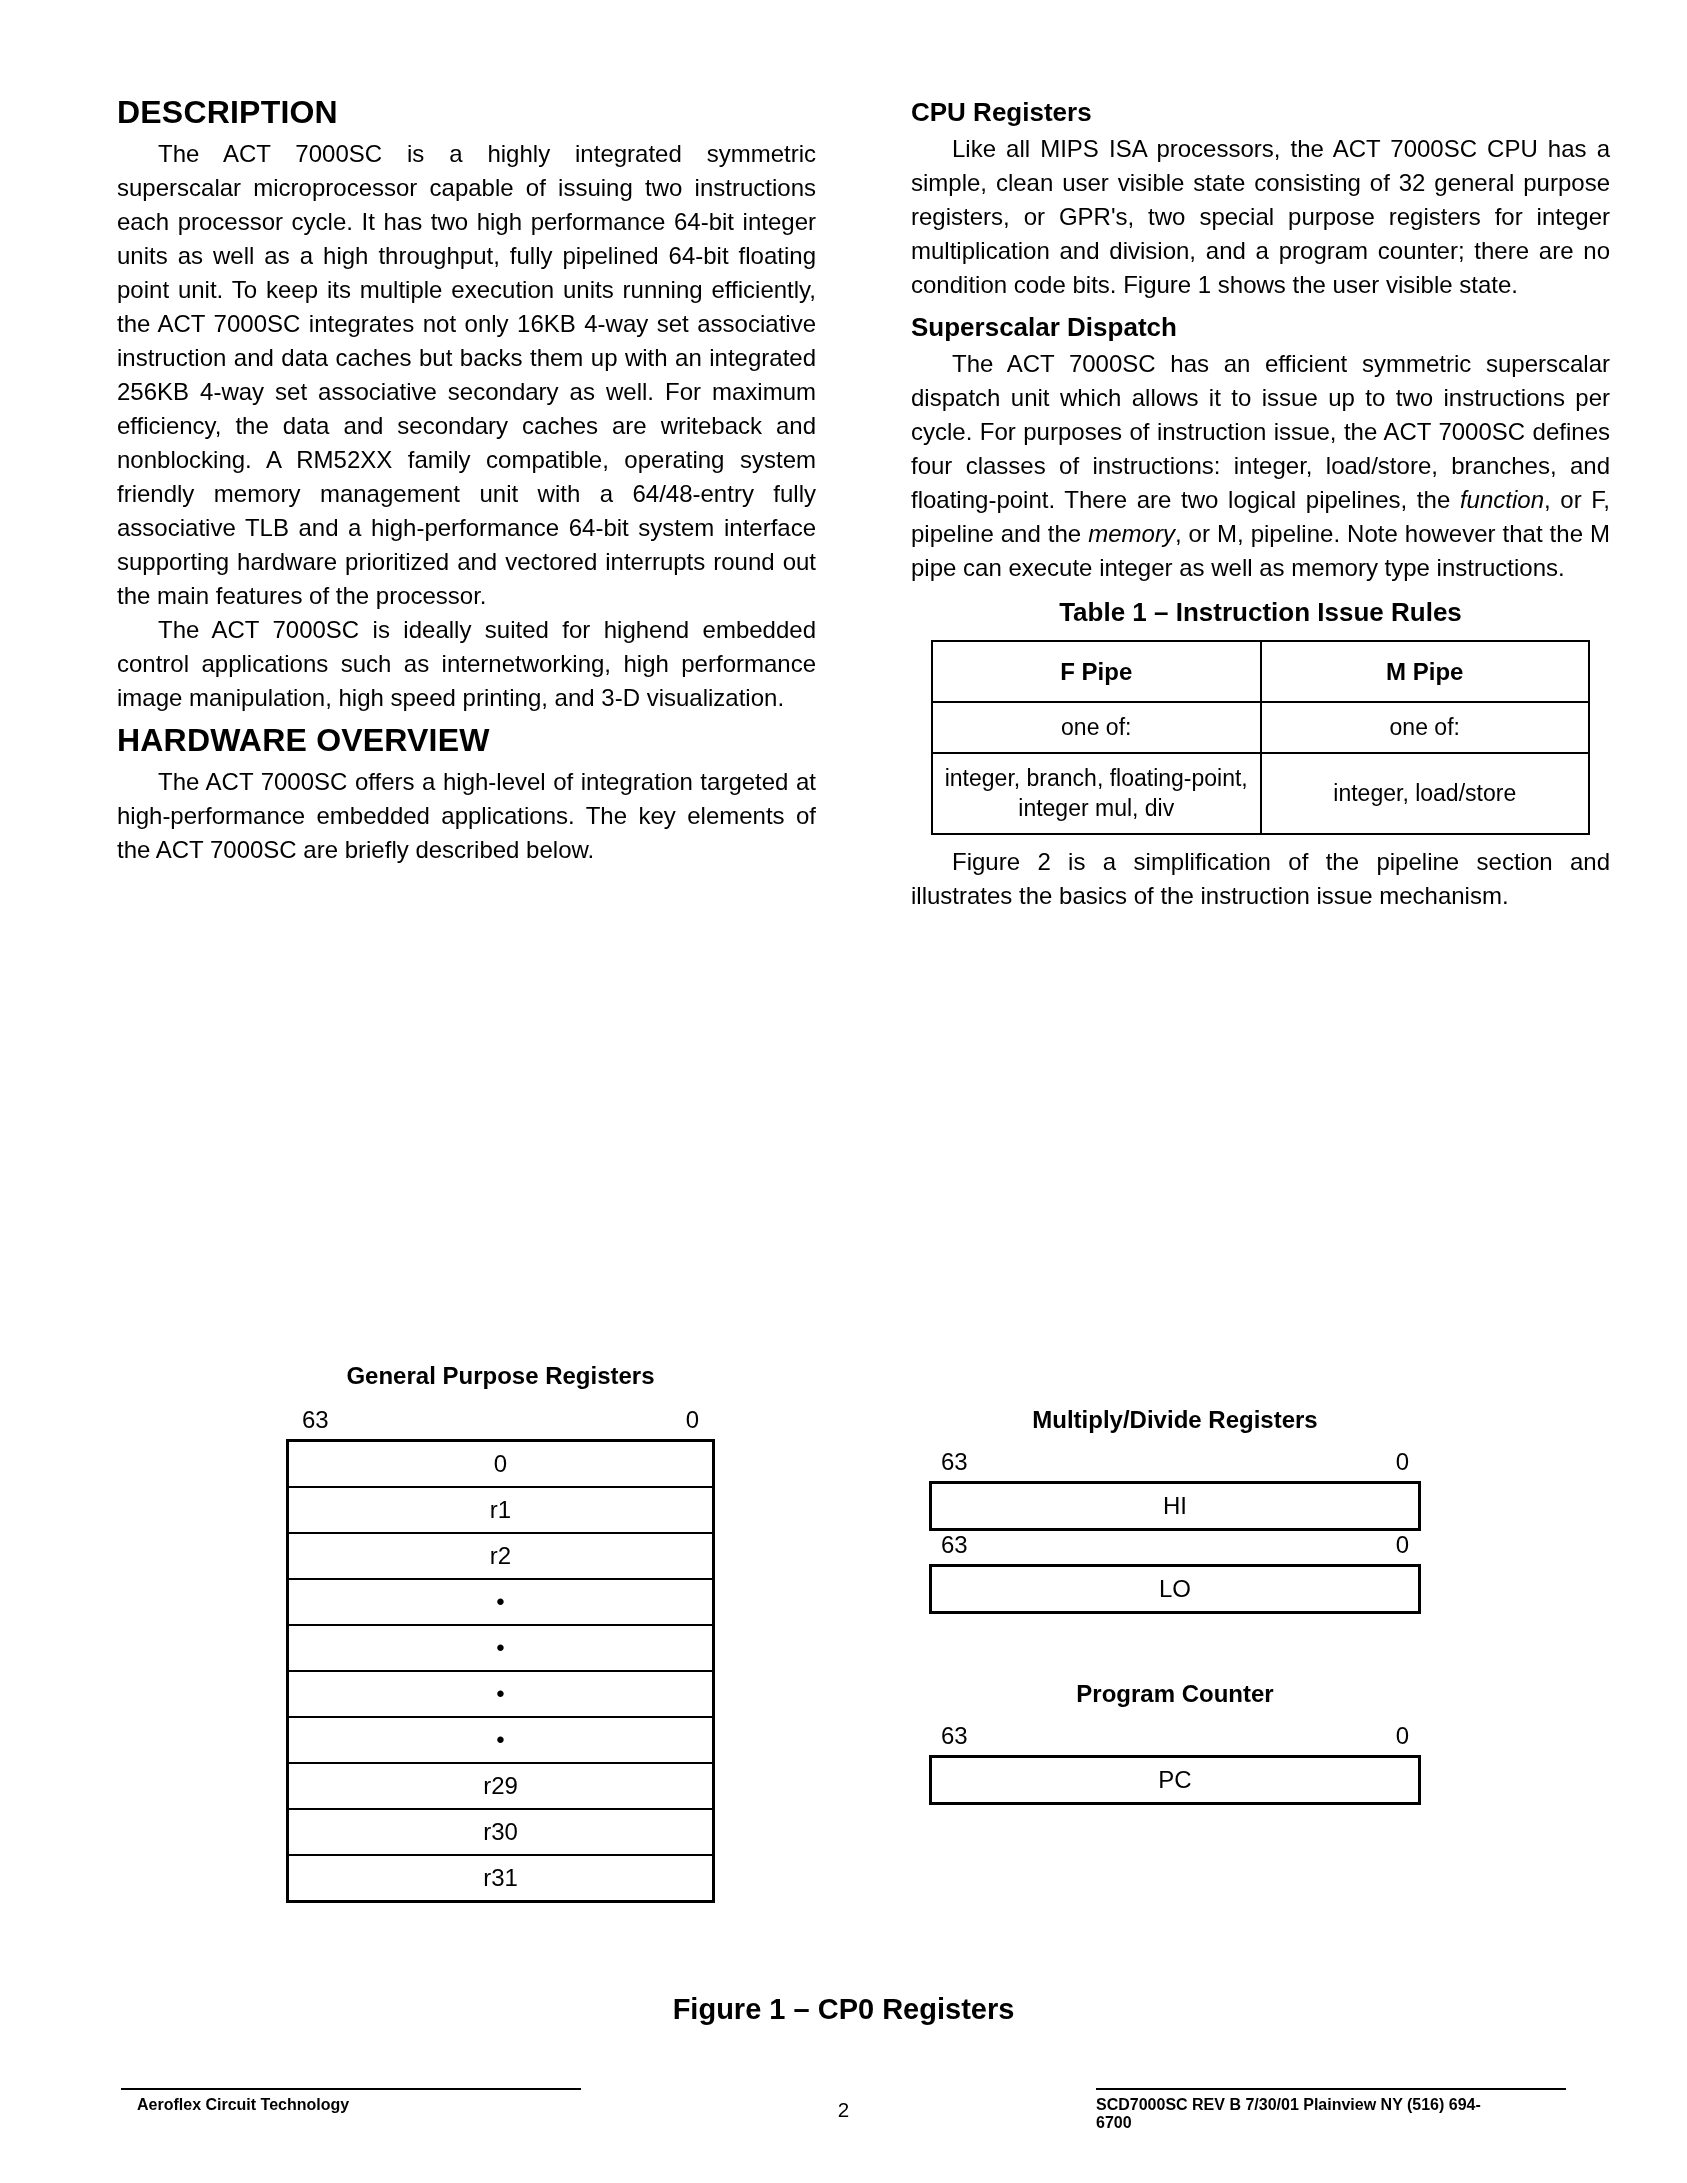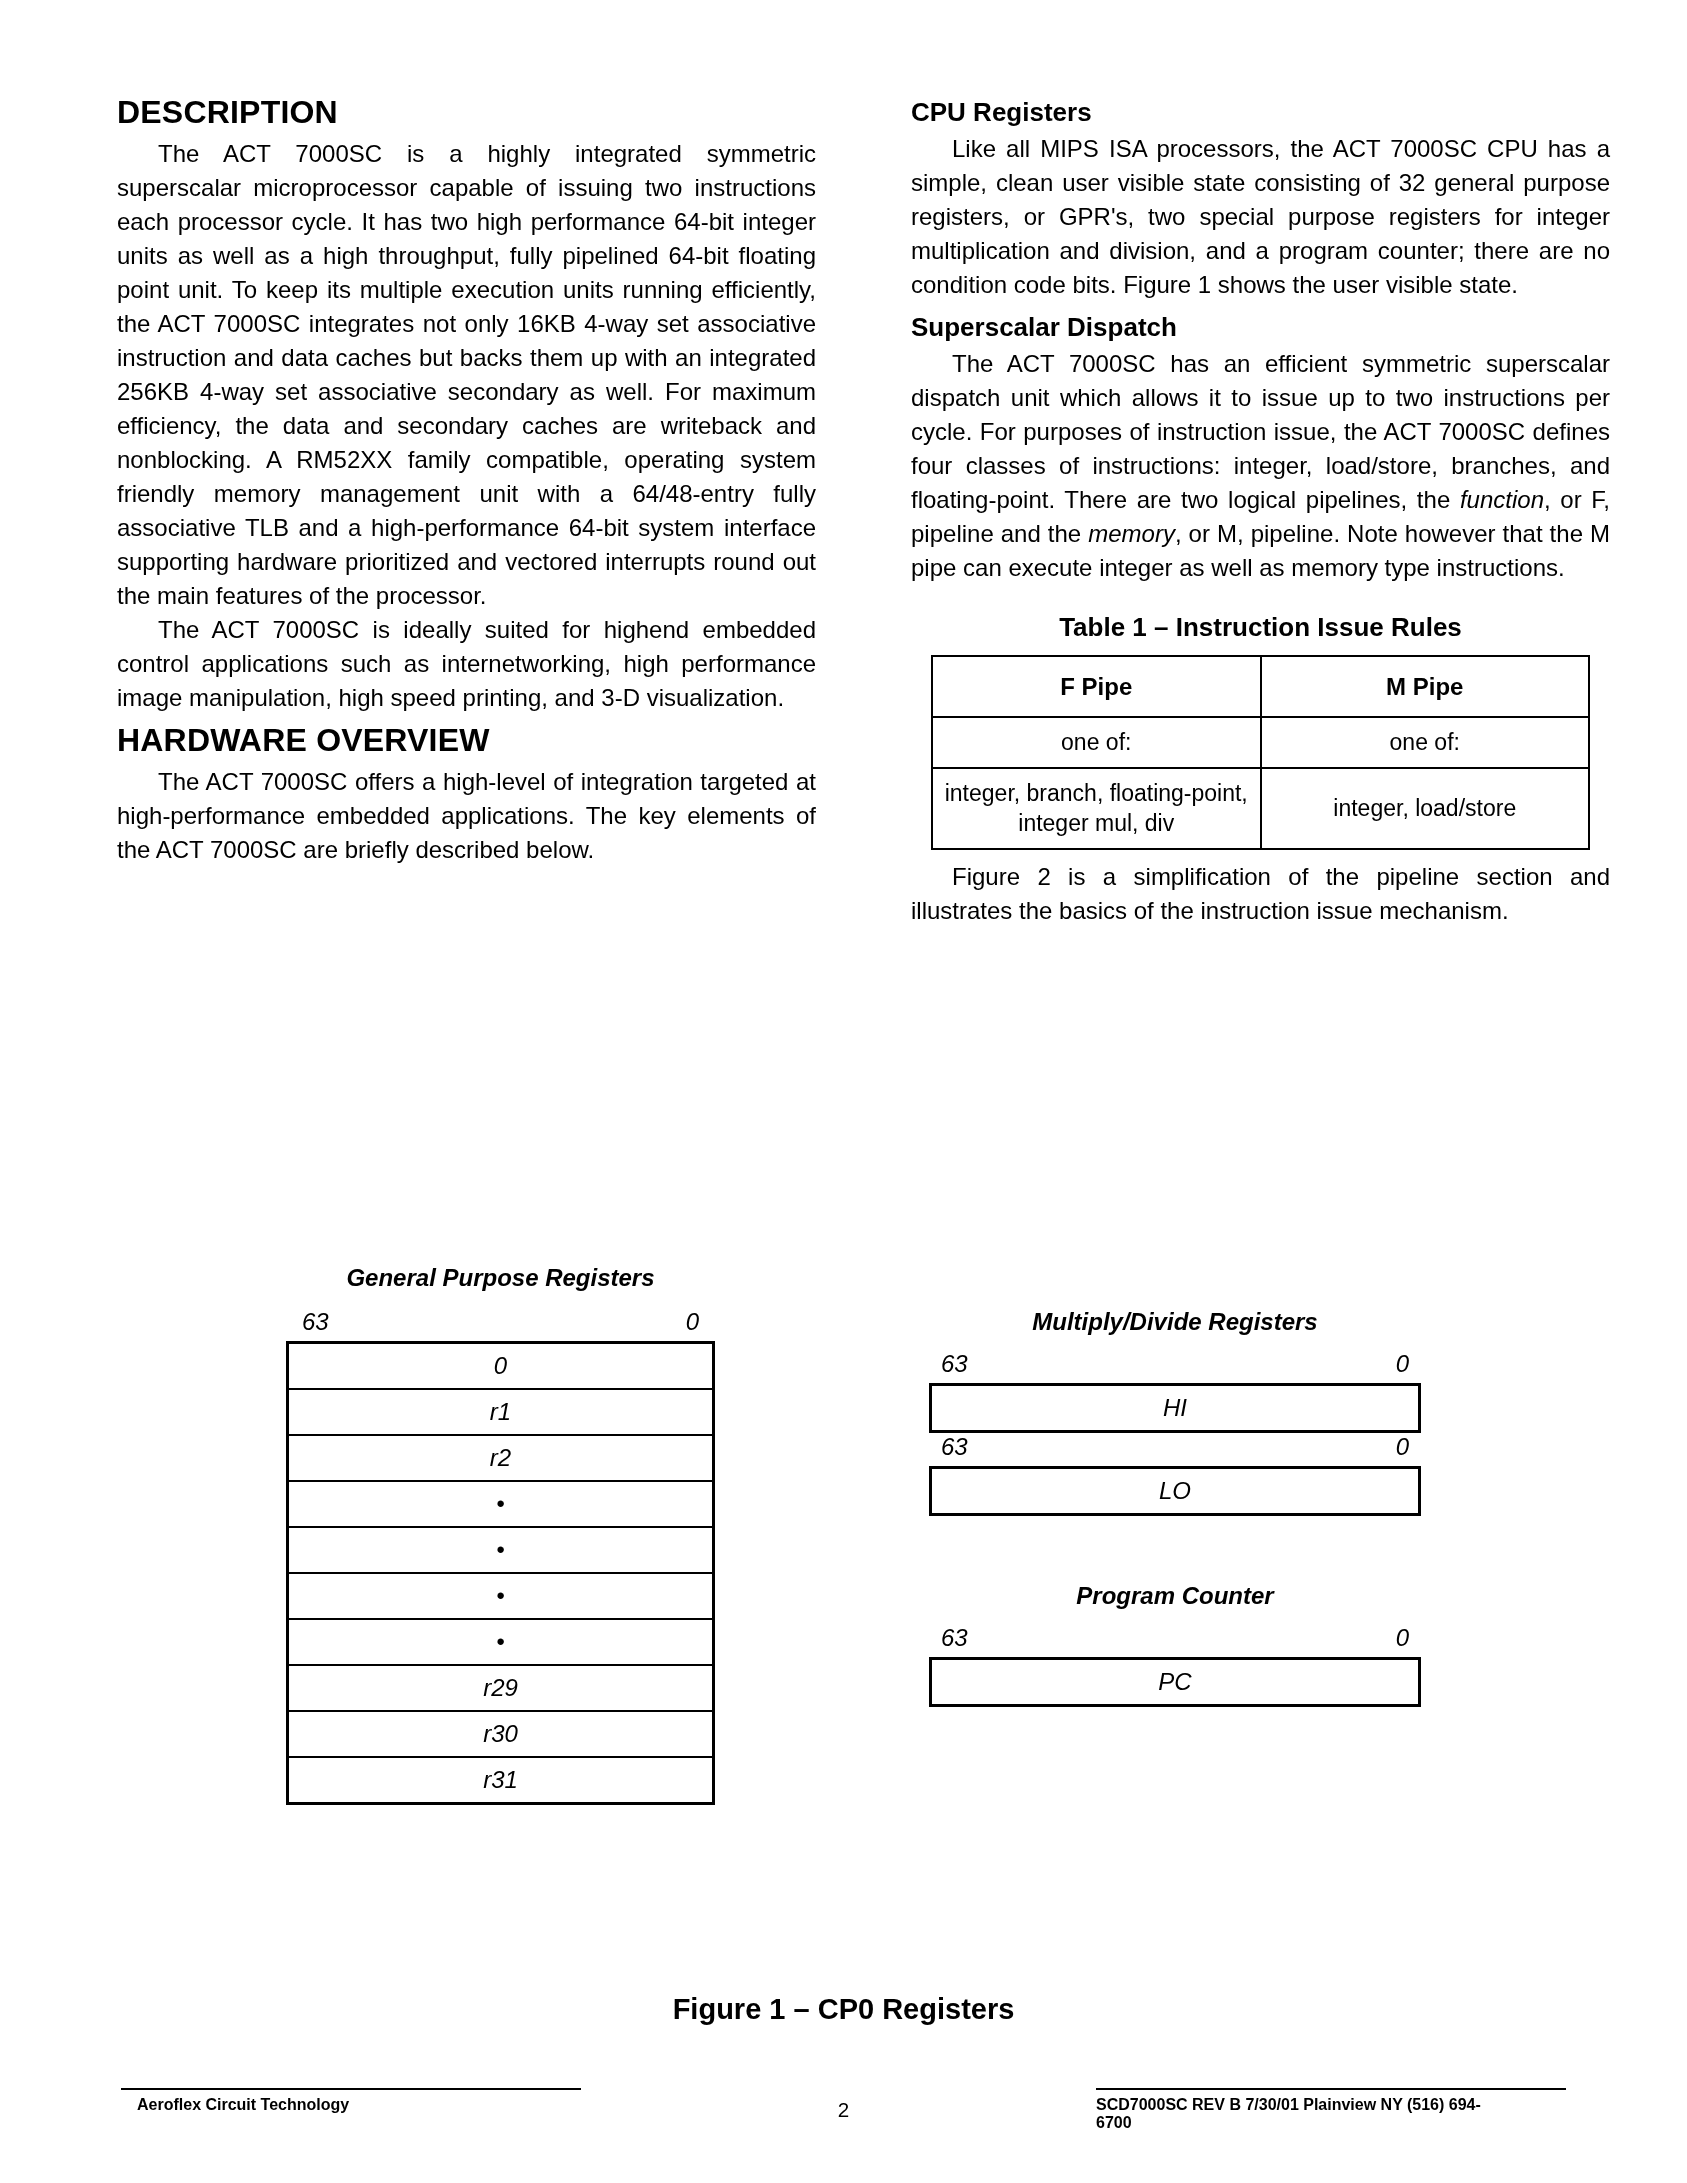--- a/index.html
+++ b/index.html
@@ -53,21 +53,21 @@
   }
   .spacer-sm { height: 8px; }
 
   em { font-style: italic; }
 
   
   .table-title {
     font-size: 26px;
     font-weight: bold;
     text-align: center;
-    margin: 25px 0 11px 0;
+    margin: 10px 0 11px 0;
   }
   table.issue {
     border-collapse: collapse;
     width: 659px;
     margin: 10px auto;
     table-layout: fixed;
   }
   table.issue td, table.issue th {
     border: 2.4px solid #000;
     text-align: center;
@@ -81,24 +81,23 @@
     padding: 14.3px 6.4px;
   }
   .after-table {
     margin-top: 19px;
   }
 
   
   .figure-area {
     position: absolute;
     left: 0;
-    top: 1264px;
+    top: 1362px;
     width: 1594px;
     height: 715px;
-    font-style: italic;
   }
   .fig-heading {
     font-size: 24px;
     font-weight: bold;
     text-align: center;
   }
   .reg-table {
     border-collapse: collapse;
     table-layout: fixed;
   }

